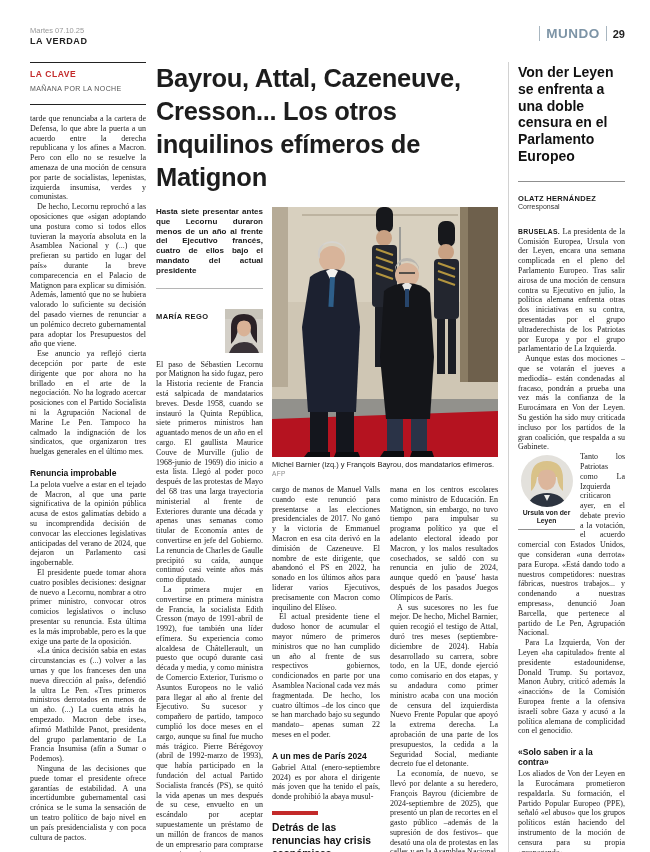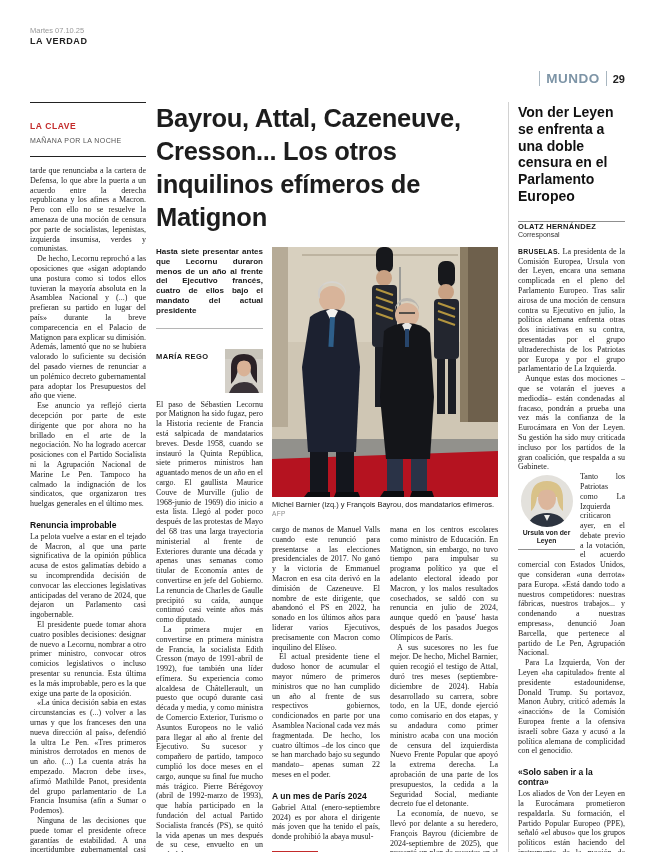--- a/index.html
+++ b/index.html
@@ -4,35 +4,35 @@
 <style>
   * { margin:0; padding:0; box-sizing:border-box; }
   html,body { background:#e9e9e9; }
   body { font-family:"Liberation Serif", serif; color:#1a1a1a; }
   .page { width:650px; height:852px; background:#fff; margin:0 auto; padding:26px 25px 0 30px; overflow:hidden; position:relative; }
 
   
   .masthead { display:flex; justify-content:space-between; align-items:flex-start; margin-bottom:16px; }
   .mast-date { font-family:"Liberation Sans",sans-serif; font-size:7.5px; color:#9a9a9a; margin-bottom:1px; }
   .mast-paper { font-family:"Liberation Sans",sans-serif; font-size:9px; font-weight:bold; letter-spacing:.6px; color:#222; }
-  .mast-right { display:flex; align-items:center; gap:6px; font-family:"Liberation Sans",sans-serif;margin-top:45px; }
+  .mast-right { display:flex; align-items:center; gap:6px; font-family:"Liberation Sans",sans-serif; }
   .vbar { width:1px; height:15px; background:#a8b6c0; }
   .mast-section { color:#7d94a6; font-weight:bold; font-size:13.5px; letter-spacing:.5px; }
   .mast-pagenum { font-weight:bold; font-size:11px; color:#222; }
 
   .content { display:flex; gap:10px; }
 
   
   .btext p { font-size:8px; line-height:9.8px; text-align:justify; }
   .btext p + p { text-indent:7px; }
   .subhead { font-family:"Liberation Sans",sans-serif; font-size:8.5px; font-weight:bold; margin:11px 0 2px; color:#111; }
 
   
   .left-col { width:116px; flex:none; }
-  .clave-box { border-top:1px solid #222; border-bottom:1px solid #222; padding:18px 0 9px; margin-bottom:9px; }
+  .clave-box { border-top:1px solid #222; border-bottom:1px solid #222; padding:6px 0 9px; margin-bottom:9px; }
   .clave-label { color:#c32a2a; font-family:"Liberation Sans",sans-serif; font-weight:bold; font-size:8.5px; letter-spacing:.6px; margin-bottom:6px; }
   .clave-kicker { font-family:"Liberation Sans",sans-serif; font-size:7px; color:#555; letter-spacing:.4px; margin-bottom:3px; }
   .clave-summary { font-weight:bold; font-size:10px; line-height:12.6px; color:#111; }
 
   
   .main-col { width:342px; flex:none; }
   .headline { font-family:"Liberation Sans",sans-serif; font-size:25.5px; line-height:33px; font-weight:bold; letter-spacing:-.3px; color:#1d1d1d; margin-bottom:13px; }
   .main-body { display:flex; gap:9px; }
   .mcol1 { width:107px; flex:none; }
   .standfirst { font-family:"Liberation Sans",sans-serif; font-weight:bold; font-size:10px; line-height:12.8px; color:#1a1a1a; margin-bottom:12px; }
@@ -45,21 +45,21 @@
   .credit { color:#8a8a8a; font-size:6.5px; letter-spacing:.3px; }
   .two-cols { display:flex; gap:10px; }
   .mcol { width:108px; flex:none; }
   .pullquote { margin-top:9px; }
   .pq-bar { width:46px; height:4px; background:#c32a2a; margin-bottom:6px; }
   .pq-text { font-family:"Liberation Sans",sans-serif; font-weight:bold; font-size:10.3px; line-height:13px; color:#111; }
 
   
   .right-col { width:117px; flex:none; border-left:1px solid #d2d2d2; padding-left:9px; }
   .sb-headline { font-family:"Liberation Sans",sans-serif; font-weight:bold; font-size:14px; line-height:16.8px; color:#111; margin:2px 0 16px; }
-  .sb-byline { border-top:1px solid #8f8f8f; padding-top:0; margin-bottom:9px; }
+  .sb-byline { border-top:1px solid #8f8f8f; padding-top:12px; margin-bottom:17px; }
   .sb-byline-name { font-family:"Liberation Sans",sans-serif; font-weight:bold; font-size:7.5px; letter-spacing:.3px; }
   .sb-byline-role { font-family:"Liberation Sans",sans-serif; font-size:7px; color:#333; }
   .dateline { font-family:"Liberation Sans",sans-serif; font-weight:bold; font-size:6.8px; letter-spacing:.3px; }
   .sb-photo { float:left; width:57px; margin:3px 5px 1px 0; text-align:center; }
   .sb-photo svg { display:block; margin:0 auto; }
   .sb-photo-caption { font-family:"Liberation Sans",sans-serif; font-weight:bold; font-size:6.8px; line-height:8.2px; border-bottom:1px solid #8f8f8f; padding:2px 0 3px; }
 </style>
 </head>
 <body>
 

